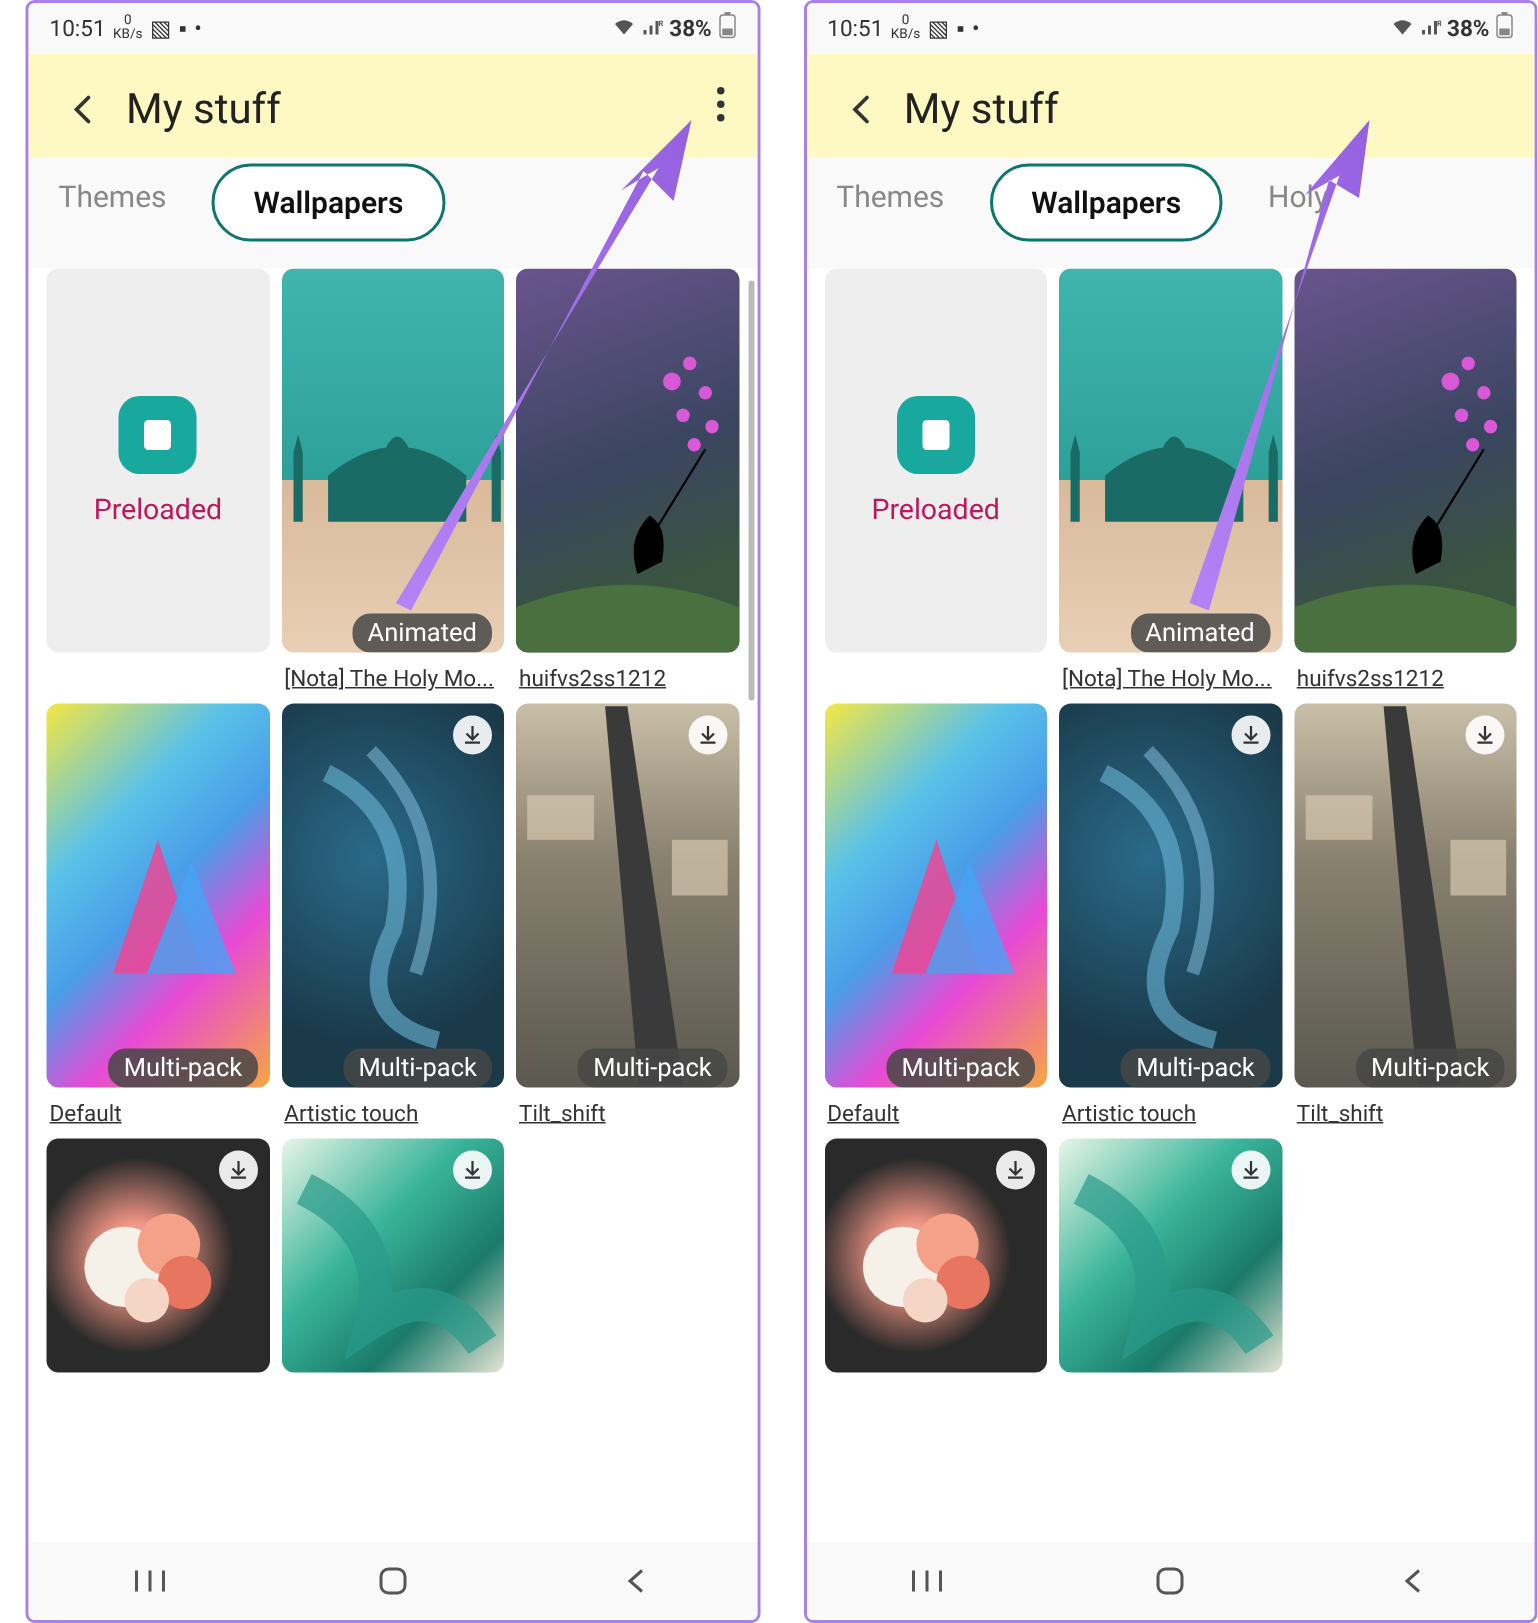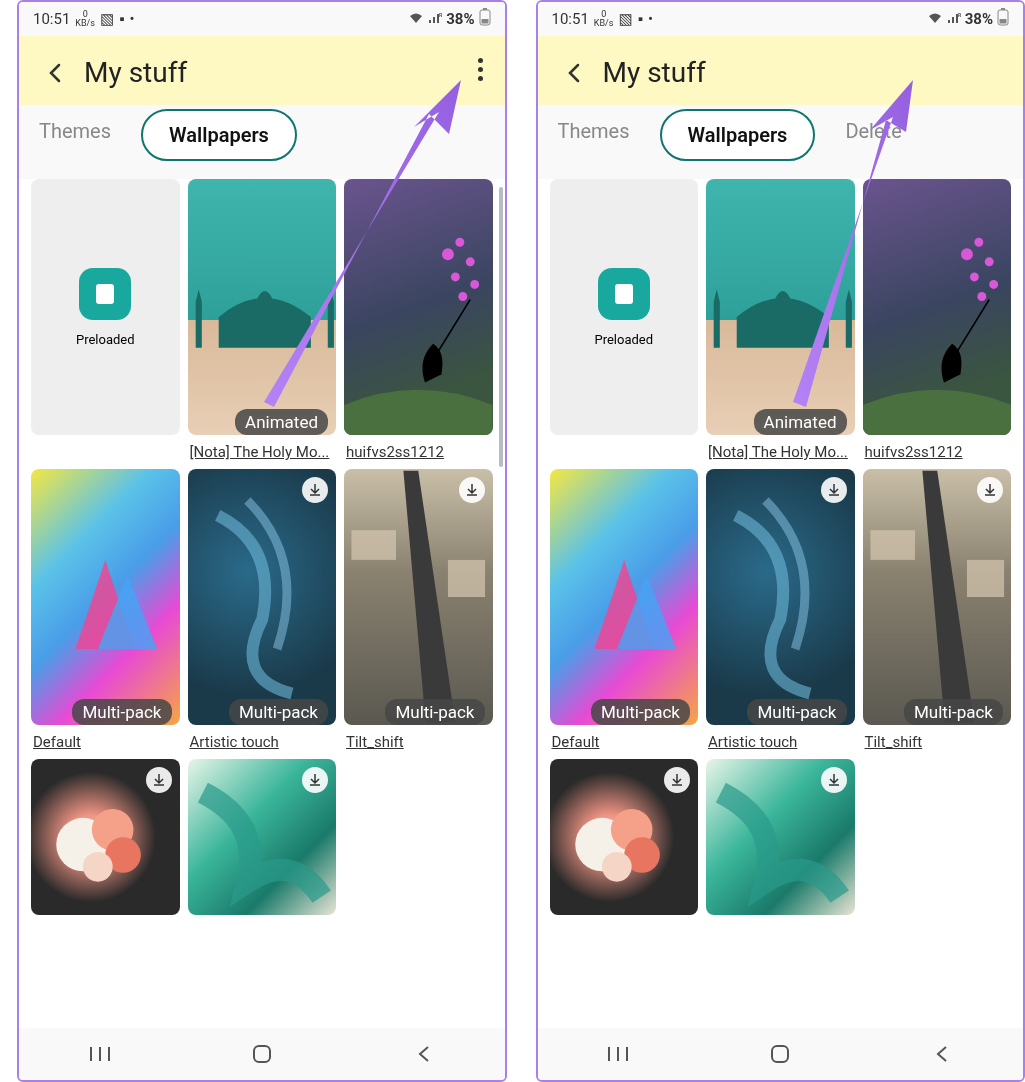--- a/index.html
+++ b/index.html
@@ -102,21 +102,21 @@
     display: flex;
     flex-direction: column;
     align-items: center;
     justify-content: center;
   }
   .preload-icon {
     width: 52px; height: 52px; background: #18a89e; border-radius: 14px;
     display: flex; align-items: center; justify-content: center; margin-bottom: 12px;
   }
   .preload-icon-inner { width: 18px; height: 20px; background: #fff; border-radius: 3px 3px 3px 3px; position: relative; }
-  .preload-label { font-size: 13px; color: #000000; }
+  .preload-label { font-size: 19px; color: #be185d; }
   .wp-label { font-size: 15px; color: #333; padding: 8px 2px 0 2px; white-space: nowrap; overflow: hidden; text-overflow: ellipsis; text-decoration: underline; }
   .badge {
     position: absolute; bottom: 0; right: 8px;
     background: rgba(70,70,70,0.85); color: #fff;
     font-size: 17px; padding: 3px 10px; border-radius: 12px;
   }
   .dl-badge {
     position: absolute; top: 8px; right: 8px;
     width: 26px; height: 26px; background: rgba(255,255,255,0.9);
     border-radius: 50%; display: flex; align-items: center; justify-content: center;
@@ -387,21 +387,21 @@
           <path d="M15 4 L7 12 L15 20" stroke="#333" stroke-width="2.5" fill="none" stroke-linecap="round"></path>
         </svg>
     </span>
     <span class="page-title">My stuff</span>
   </div>
 
 
   <div class="tabs">
     <span class="tab">Themes</span>
     <span class="tab pill">Wallpapers</span>
-    <span class="tab">Delete</span>
+    <span class="tab">Holy</span>
   </div>
 
   <div class="content">
     <div class="grid">
 
       <div class="cell">
         <div class="thumb preloaded">
           <div class="preload-icon">
               <div class="preload-icon-inner"></div>
             </div>

